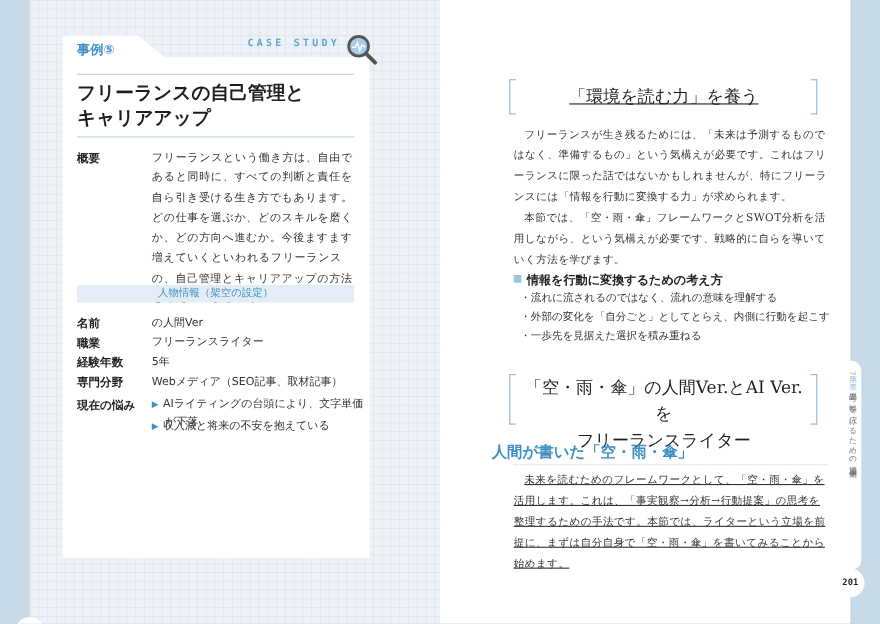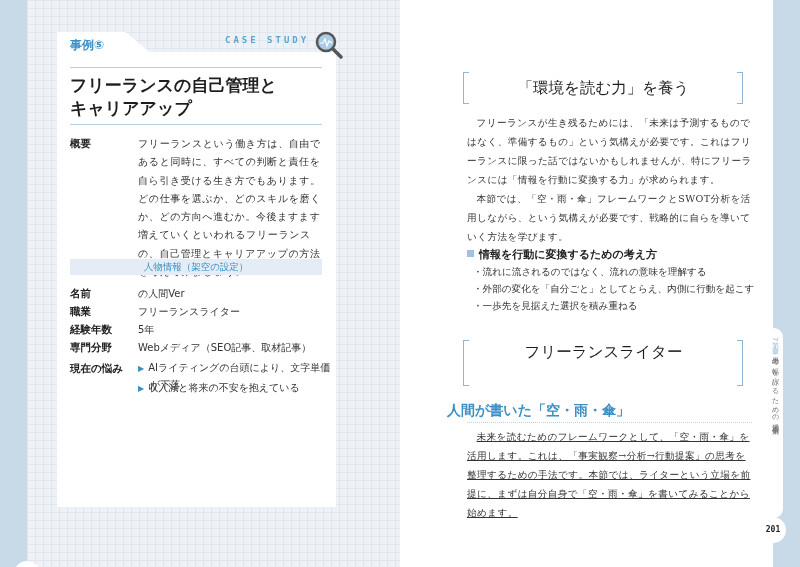--- a/index.html
+++ b/index.html
@@ -136,37 +136,38 @@
   <div class="cont">が下落</div>
 </div>
 <div class="worry" style="top:380px">
   <div><span class="tri">▶</span><span>収入減と将来の不安を抱えている</span></div>
 </div>
 
 <div class="page-num" style="left:14px; top:517px;margin-top:44px;">200</div>
 
 <div class="bracket-l" style="left:463px; top:72px; height:32px;"></div>
 <div class="bracket-r" style="left:737px; top:72px; height:32px;"></div>
-<div class="heading" style="left:470px; top:76px; width:267px;">「環境を読む力」を養う</div>
+<div class="heading" style="left:470px; top:76px; width:267px;text-decoration:underline;">「環境を読む力」を養う</div>
 
 <div class="body-text" style="top:113px;">
   <p>フリーランスが生き残るためには、「未来は予測するものではなく、準備するもの」という気構えが必要です。これはフリーランスに限った話ではないかもしれませんが、特にフリーランスには「情報を行動に変換する力」が求められます。</p>
   <p>本節では、「空・雨・傘」フレームワークとSWOT分析を活用しながら、という気構えが必要です、戦略的に自らを導いていく方法を学びます。</p>
 </div>
 
 <div class="sub-head" style="top:247px;"><span class="sq"></span><span>情報を行動に変換するための考え方</span></div>
 <div class="bullets" style="top:263px;">
   <div>・流れに流されるのではなく、流れの意味を理解する</div>
   <div>・外部の変化を「自分ごと」としてとらえ、内側に行動を起こす</div>
   <div>・一歩先を見据えた選択を積み重ねる</div>
 </div>
 
 <div class="bracket-l" style="left:463px; top:340px; height:46px;"></div>
 <div class="bracket-r" style="left:737px; top:340px; height:46px;"></div>
 <div class="heading" style="left:470px; top:340px; width:267px;">
+  <div>「空・雨・傘」の人間Ver.とAI Ver.を</div>
   <div>フリーランスライター</div>
 </div>
 
 <div class="blue-head">人間が書いた「空・雨・傘」</div>
 <div class="blue-underline"></div>
 
 <div class="body-text" style="top:427px;text-decoration:underline;">
   <p>未来を読むためのフレームワークとして、「空・雨・傘」を活用します。これは、「事実観察→分析→行動提案」の思考を整理するための手法です。本節では、ライターという立場を前提に、まずは自分自身で「空・雨・傘」を書いてみることから始めます。</p>
 </div>
 

